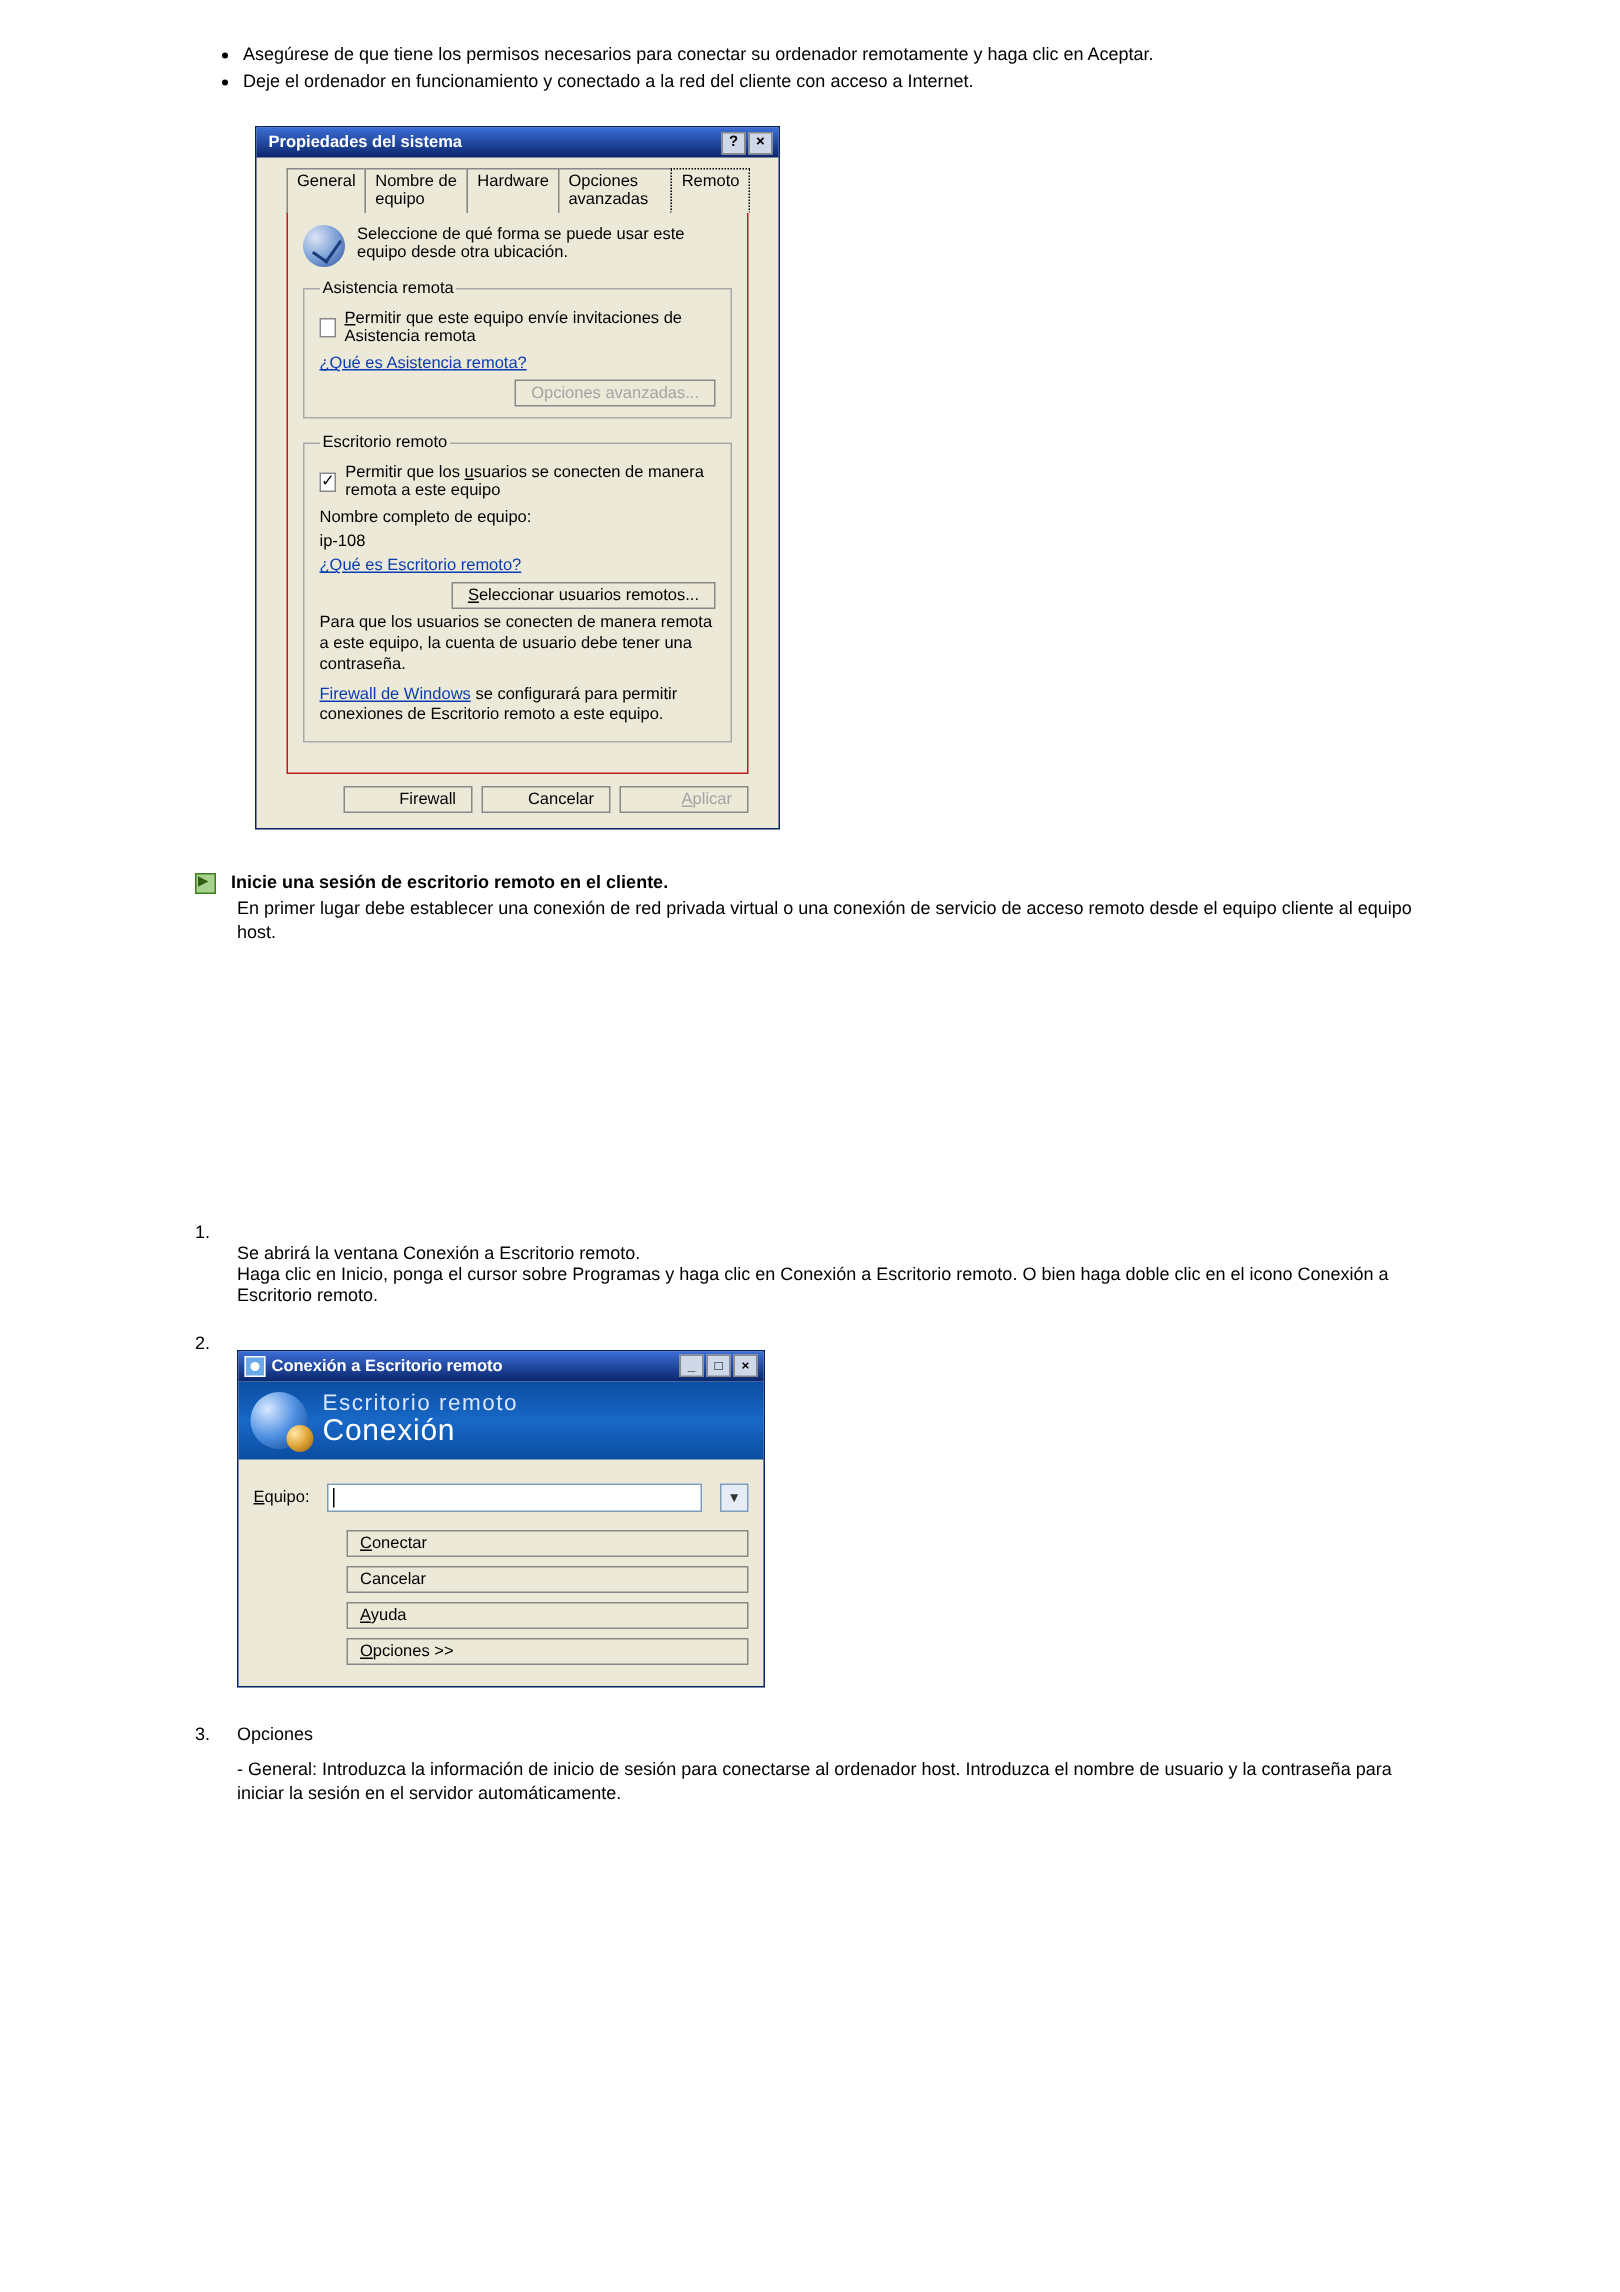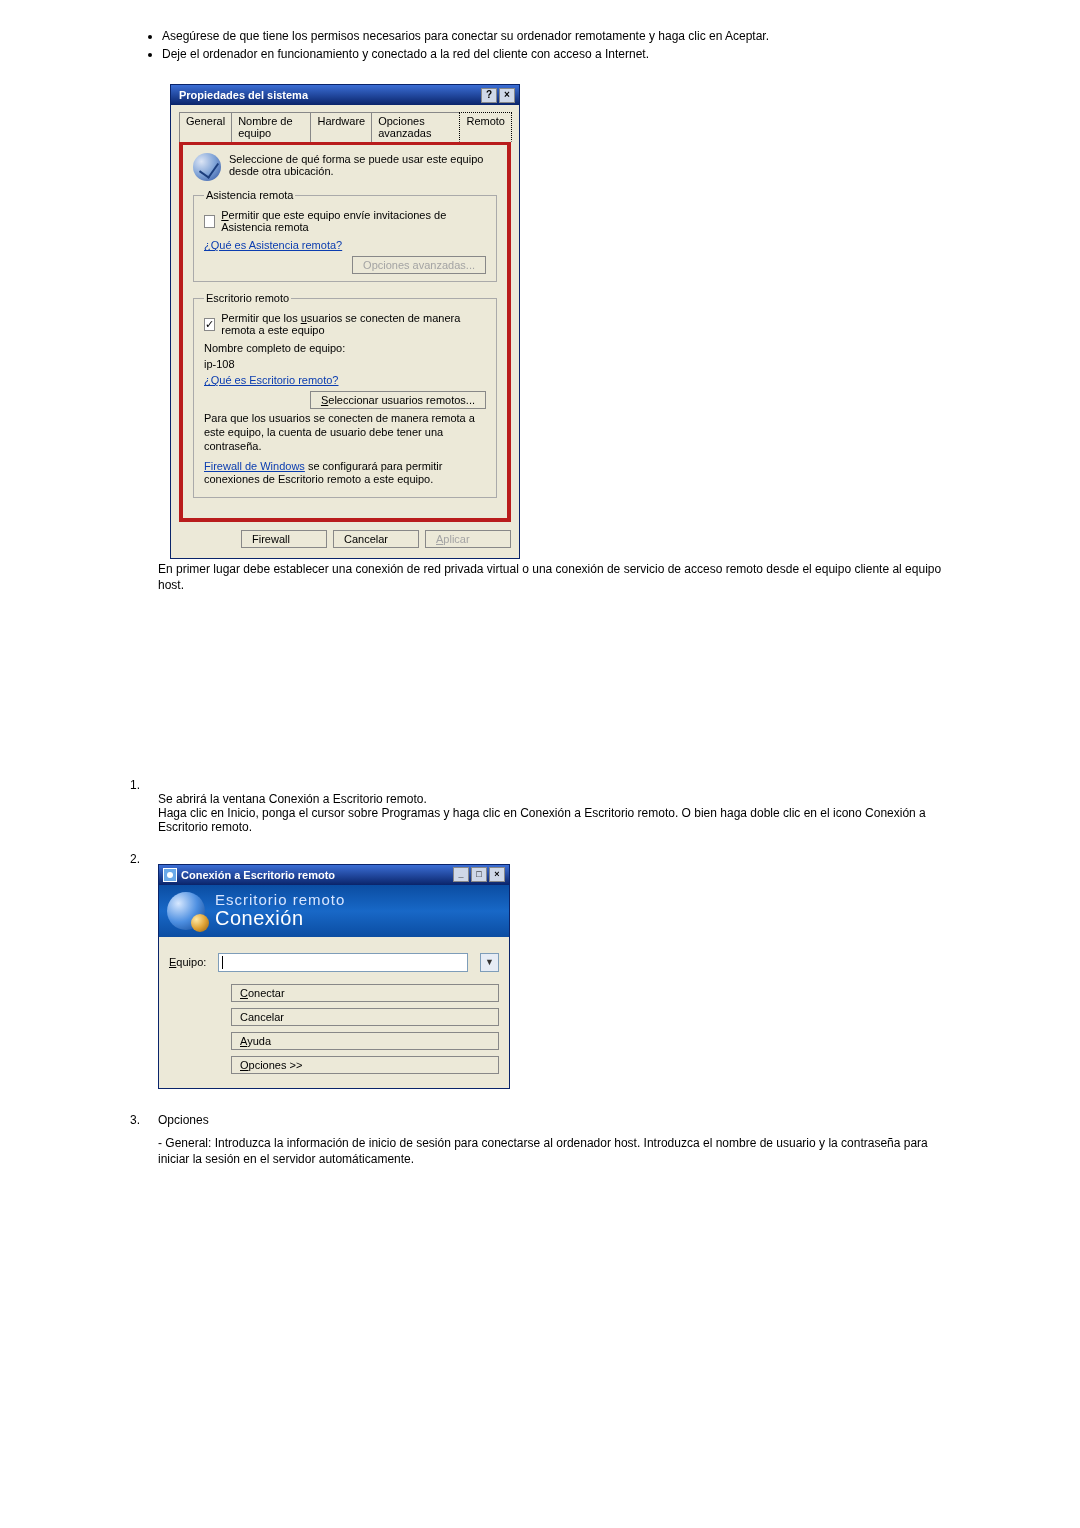--- a/index.html
+++ b/index.html
@@ -30,29 +30,29 @@
     color: #fff;
     font-weight: bold;
     display: flex; align-items: center; padding: 0 4px;
   }
   .tb-text { flex: 1; padding-left: 4px; font-size: 11px; }
   .tb-btn {
     width: 16px; height: 15px; margin-left: 2px;
     background: #cfd8e8; border: 1px solid #888; box-sizing: border-box;
     font-size: 10px; line-height: 12px; text-align: center; color:#000;
   }
-  .win-body { padding: 6px 8px 10px; }
+  .win-body { padding: 6px 20px 10px; }
   .tabs { display: flex; border-bottom: 0; }
   .tab {
     border: 1px solid #888; border-bottom: none; background: #ece9d8;
     padding: 2px 6px 3px; margin-right: -1px; position: relative; top: 1px;
     font-size: 11px;
   }
   .tab.active { border: 1px dotted #000; border-bottom: 1px solid #ece9d8; z-index:2; }
-  .tab-panel { border:4px solid #b91c1c; padding:8px 10px 10px; background:#ece9d8;}
+  .tab-panel { border:1px solid #b91c1c; padding:8px 10px 10px; background:#ece9d8;}
   .intro { display:flex; gap:8px; align-items:flex-start; margin-bottom:8px; }
   .intro-icon {
     width:28px;height:28px;border-radius:50%;
     background: radial-gradient(circle at 30% 30%,#dce5f5,#7fa3d7,#2a4e9e);
     position:relative; flex-shrink:0;
   }
   .intro-icon:after{
     content:""; position:absolute; left:10px; top:6px; width:10px;height:16px;
     border:2px solid #1b3d7c; border-left:none; border-top:none;
     transform:rotate(35deg);
@@ -61,21 +61,21 @@
     border:1px solid #aaa; margin:0 0 10px 0; padding:8px 10px 10px;
   }
   legend { font-size:11px; padding:0 2px; }
   .chk-row { display:flex; align-items:center; gap:6px; margin-bottom:6px; }
   .chk { width:13px;height:13px; background:#fff; border:1px solid #888; box-sizing:border-box; display:flex; align-items:center; justify-content:center;}
   .chk.checked:after{content:"✓"; font-size:11px; line-height:11px;}
   .link { color:#0b3db0; text-decoration:underline; cursor:pointer;}
   .underline-letter { text-decoration:underline; }
   .xp-btn {
     border:1px solid #888; background:#ece9d8; padding:2px 10px; font-size:11px;
-    font-family:Tahoma,Arial,sans-serif; min-width:100px; text-align:left;
+    font-family:Tahoma,Arial,sans-serif; min-width:100px; text-align:right;
   }
   .xp-btn.disabled { color:#a4a4a4; }
   .right { text-align:right; }
   .btn-row { display:flex; justify-content:flex-end; gap:6px; padding:8px 0 0;}
   .note11 { font-size:11px; line-height:1.25; margin:6px 0 0; }
   .computer-name { font-size:11px; margin:4px 0 4px 0;}
   
   .sec-icon {
     width:12px;height:12px;background:#a9d18e;border:1px solid #3a7d1e;
     display:inline-block;position:relative;margin-right:10px;
@@ -205,20 +205,24 @@
       <div class="btn-row">
         <span class="xp-btn" style="min-width:64px">Firewall</span>
         <span class="xp-btn" style="min-width:64px">Cancelar</span>
         <span class="xp-btn disabled" style="min-width:64px">
           <span class="underline-letter">A</span><span>plicar</span>
         </span>
       </div>
     </div>
   </div>
 
+  <div class="sec-heading-row">
+    <span class="sec-icon"></span>
+    <span class="sec-heading">Inicie una sesión de escritorio remoto en el cliente.</span>
+  </div>
   <div class="body-para" style="margin-top:2px">En primer lugar debe establecer una conexión de red privada virtual o una conexión de servicio de acceso remoto desde el equipo cliente al equipo host.</div>
   <div class="spacer-big"></div>
 
   <ol class="num-list">
     <li>
       <span class="num">1.</span>
       <div class="num-body">
         <div style="margin-top:14px">Se abrirá la ventana Conexión a Escritorio remoto.</div>
         <div>Haga clic en Inicio, ponga el cursor sobre Programas y haga clic en Conexión a Escritorio remoto. O bien haga doble clic en el icono Conexión a Escritorio remoto.</div>
       </div>

